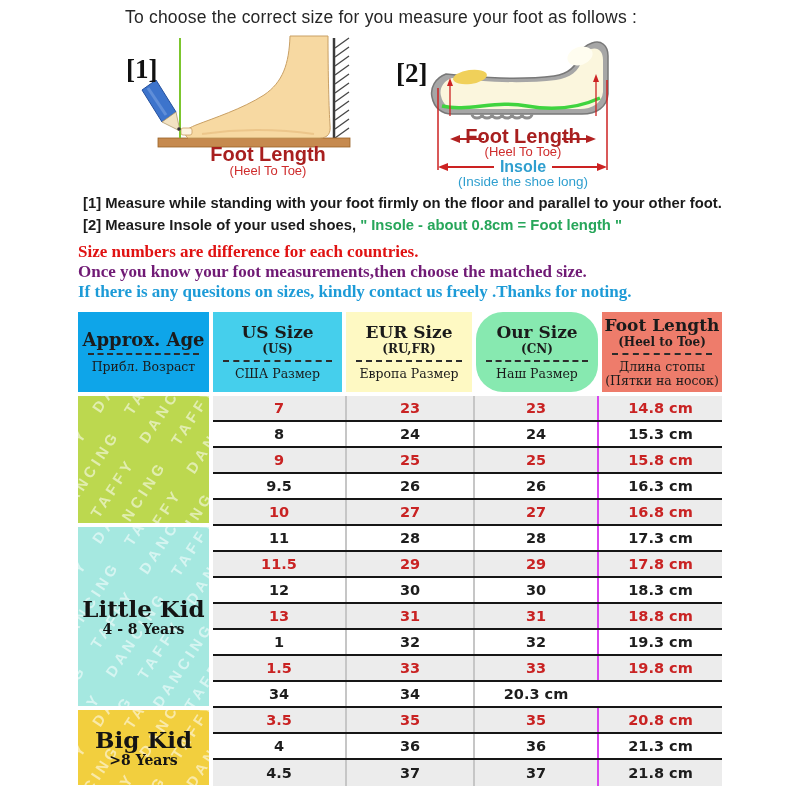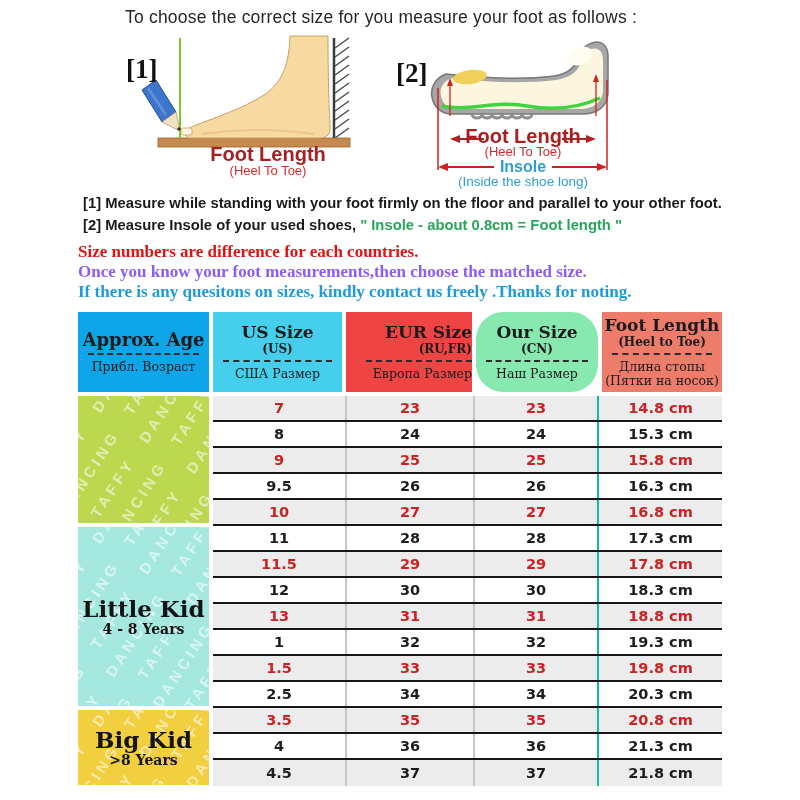--- a/index.html
+++ b/index.html
@@ -54,21 +54,21 @@
   .data-col{flex:1;}
   .data-row{display:flex;height:24px;border-bottom:2px solid #161616;background:#ffffff;}
   .data-row.shaded{background:#ececec;}
   .data-row.last{border-bottom:none;height:26px;}
   .data-row.red .data-cell{color:#c92323;}
   .data-cell{display:flex;align-items:center;justify-content:center;box-sizing:border-box;
              font-family:"DejaVu Sans",sans-serif;font-size:14.5px;font-weight:bold;color:#1d1d1d;}
   .data-cell:nth-child(1){width:132px;}
   .data-cell:nth-child(2){width:128px;border-left:2px solid #c6c6c6;}
   .data-cell:nth-child(3){width:124px;border-left:2px solid #c6c6c6;}
-  .data-cell:nth-child(4){flex:1;border-left:2px solid #14b8a6;}
+  .data-cell:nth-child(4){flex:1;border-left:2px solid #d946ef;}
 </style>
 </head>
 <body>
 
 <div class="page">
 
   <div class="title">To choose the correct size for you measure your foot as follows :</div>
 
   <svg class="svg1" width="245" height="148" viewBox="0 0 245 148">
     <line x1="216" y1="4" x2="216" y2="106" stroke="#3a3a3a" stroke-width="2.5"></line>
@@ -123,38 +123,38 @@
     <text class="ins-sub" x="141" y="156">(Inside the shoe long)</text>
   </svg>
 
   <div class="instructions">
     <p class="instr"><span>[1] Measure while standing with your foot firmly on the floor and parallel to your other foot.</span></p>
     <p class="instr"><span>[2] Measure Insole of your used shoes,</span> <span class="green" style="color: rgb(39, 166, 90);">" Insole - about 0.8cm = Foot length "</span></p>
   </div>
 
   <div class="notes">
     <p class="note" style="color: rgb(224, 18, 18);">Size numbers are difference for each countries.</p>
-    <p class="note" style="color: #8b5cf6; font-family: Liberation Serif, serif;">Once you know your foot measurements,then choose the matched size.</p>
+    <p class="note" style="color: #701a75; font-family: Liberation Serif, serif;">Once you know your foot measurements,then choose the matched size.</p>
     <p class="note" style="color: rgb(29, 155, 215);">If there is any quesitons on sizes, kindly contact us freely .Thanks for noting.</p>
   </div>
 
   <div class="size-table">
     <div class="header-row">
         <div class="header-cell" style="background: #0ea5e9;">
           <div class="h-title">Approx. Age</div>
           <div class="h-divider"></div>
           <div class="h-subtitle">Прибл. Возраст</div>
         </div>
         <div class="header-cell" style="background: rgb(69, 207, 236);">
           <div class="h-title">US Size</div>
           <div class="h-sub">(US)</div>
           <div class="h-divider"></div>
           <div class="h-subtitle">США Размер</div>
         </div>
-        <div class="header-cell" style="background: #ef4444; align-items: flex-end;">
+        <div class="header-cell" style="background: #fef9c3;">
           <div class="h-title">EUR Size</div>
           <div class="h-sub">(RU,FR)</div>
           <div class="h-divider"></div>
           <div class="h-subtitle">Европа Размер</div>
         </div>
         <div class="header-cell" style="background: rgb(135, 233, 176); border-radius: 27px;">
           <div class="h-title">Our Size</div>
           <div class="h-sub">(CN)</div>
           <div class="h-divider"></div>
           <div class="h-subtitle">Наш Размер</div>
@@ -248,21 +248,20 @@
             <div class="data-cell">32</div>
             <div class="data-cell">19.3 cm</div>
           </div>
           <div class="data-row shaded red">
             <div class="data-cell">1.5</div>
             <div class="data-cell">33</div>
             <div class="data-cell">33</div>
             <div class="data-cell">19.8 cm</div>
           </div>
           <div class="data-row">
-            <div class="data-cell">2.5</div>
             <div class="data-cell">34</div>
             <div class="data-cell">34</div>
             <div class="data-cell">20.3 cm</div>
           </div>
           <div class="data-row shaded red">
             <div class="data-cell">3.5</div>
             <div class="data-cell">35</div>
             <div class="data-cell">35</div>
             <div class="data-cell">20.8 cm</div>
           </div>

